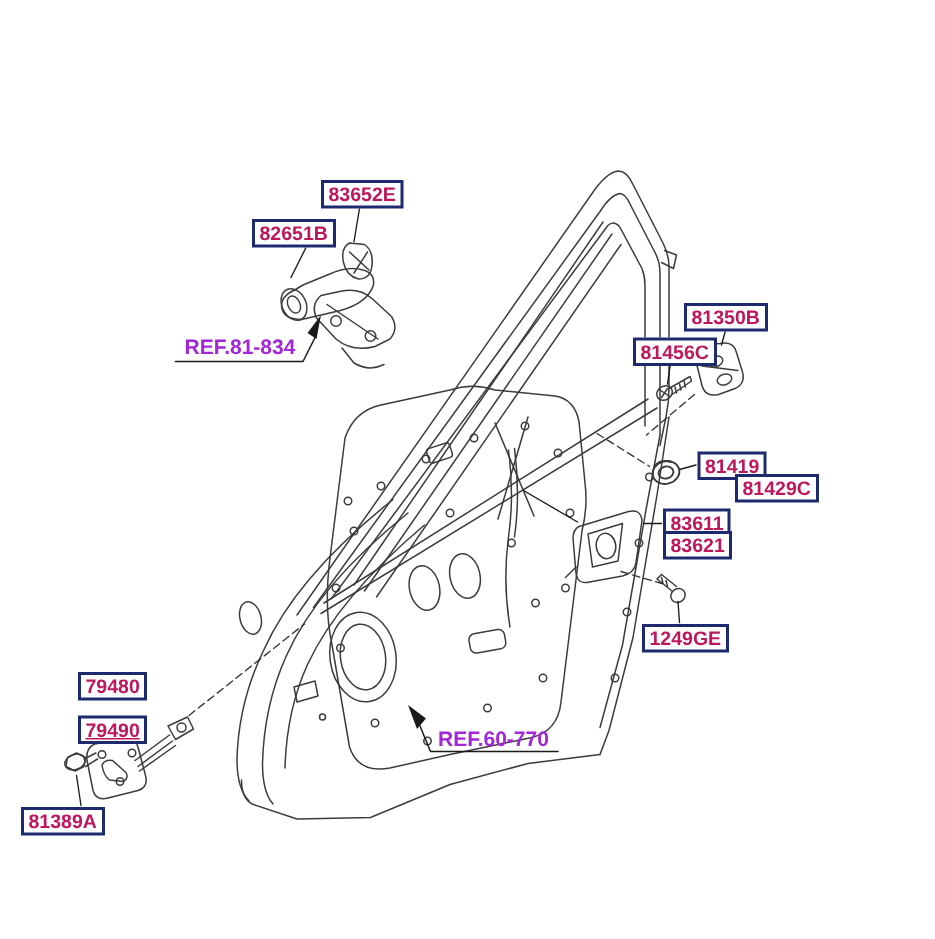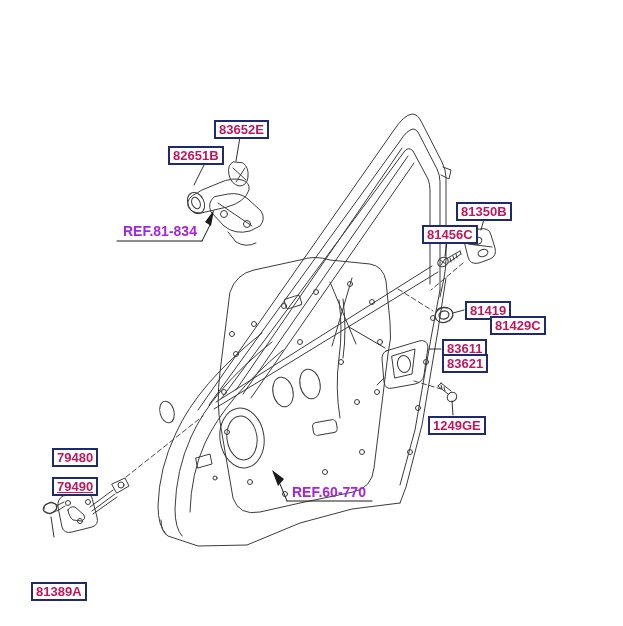--- a/index.html
+++ b/index.html
@@ -170,18 +170,18 @@
   <div class="plabel" style="left:168px;top:146px;">82651B</div>
   <div class="plabel" style="left:456px;top:202px;">81350B</div>
   <div class="plabel" style="left:422px;top:225px;">81456C</div>
   <div class="plabel" style="left:465px;top:301px;">81419</div>
   <div class="plabel" style="left:465px;top:316px;margin-left:25px;">81429C</div>
   <div class="plabel" style="left:442px;top:339px;">83611</div>
   <div class="plabel" style="left:442px;top:354px;">83621</div>
   <div class="plabel" style="left:428px;top:416px;">1249GE</div>
   <div class="plabel" style="left:52px;top:448px;">79480</div>
   <div class="plabel" style="left:52px;top:477px;text-decoration:underline;">79490</div>
-  <div class="plabel" style="left:31px;top:538px;margin-top:44px;">81389A</div>
+  <div class="plabel" style="left:14px;top:538px;">81389A</div>
 
   <div class="reflabel" style="left:123px;top:223px;">REF.81-834</div>
   <div class="reflabel" style="left:292px;top:484px;">REF.60-770</div>
 
 </div>
 
 </body></html>

